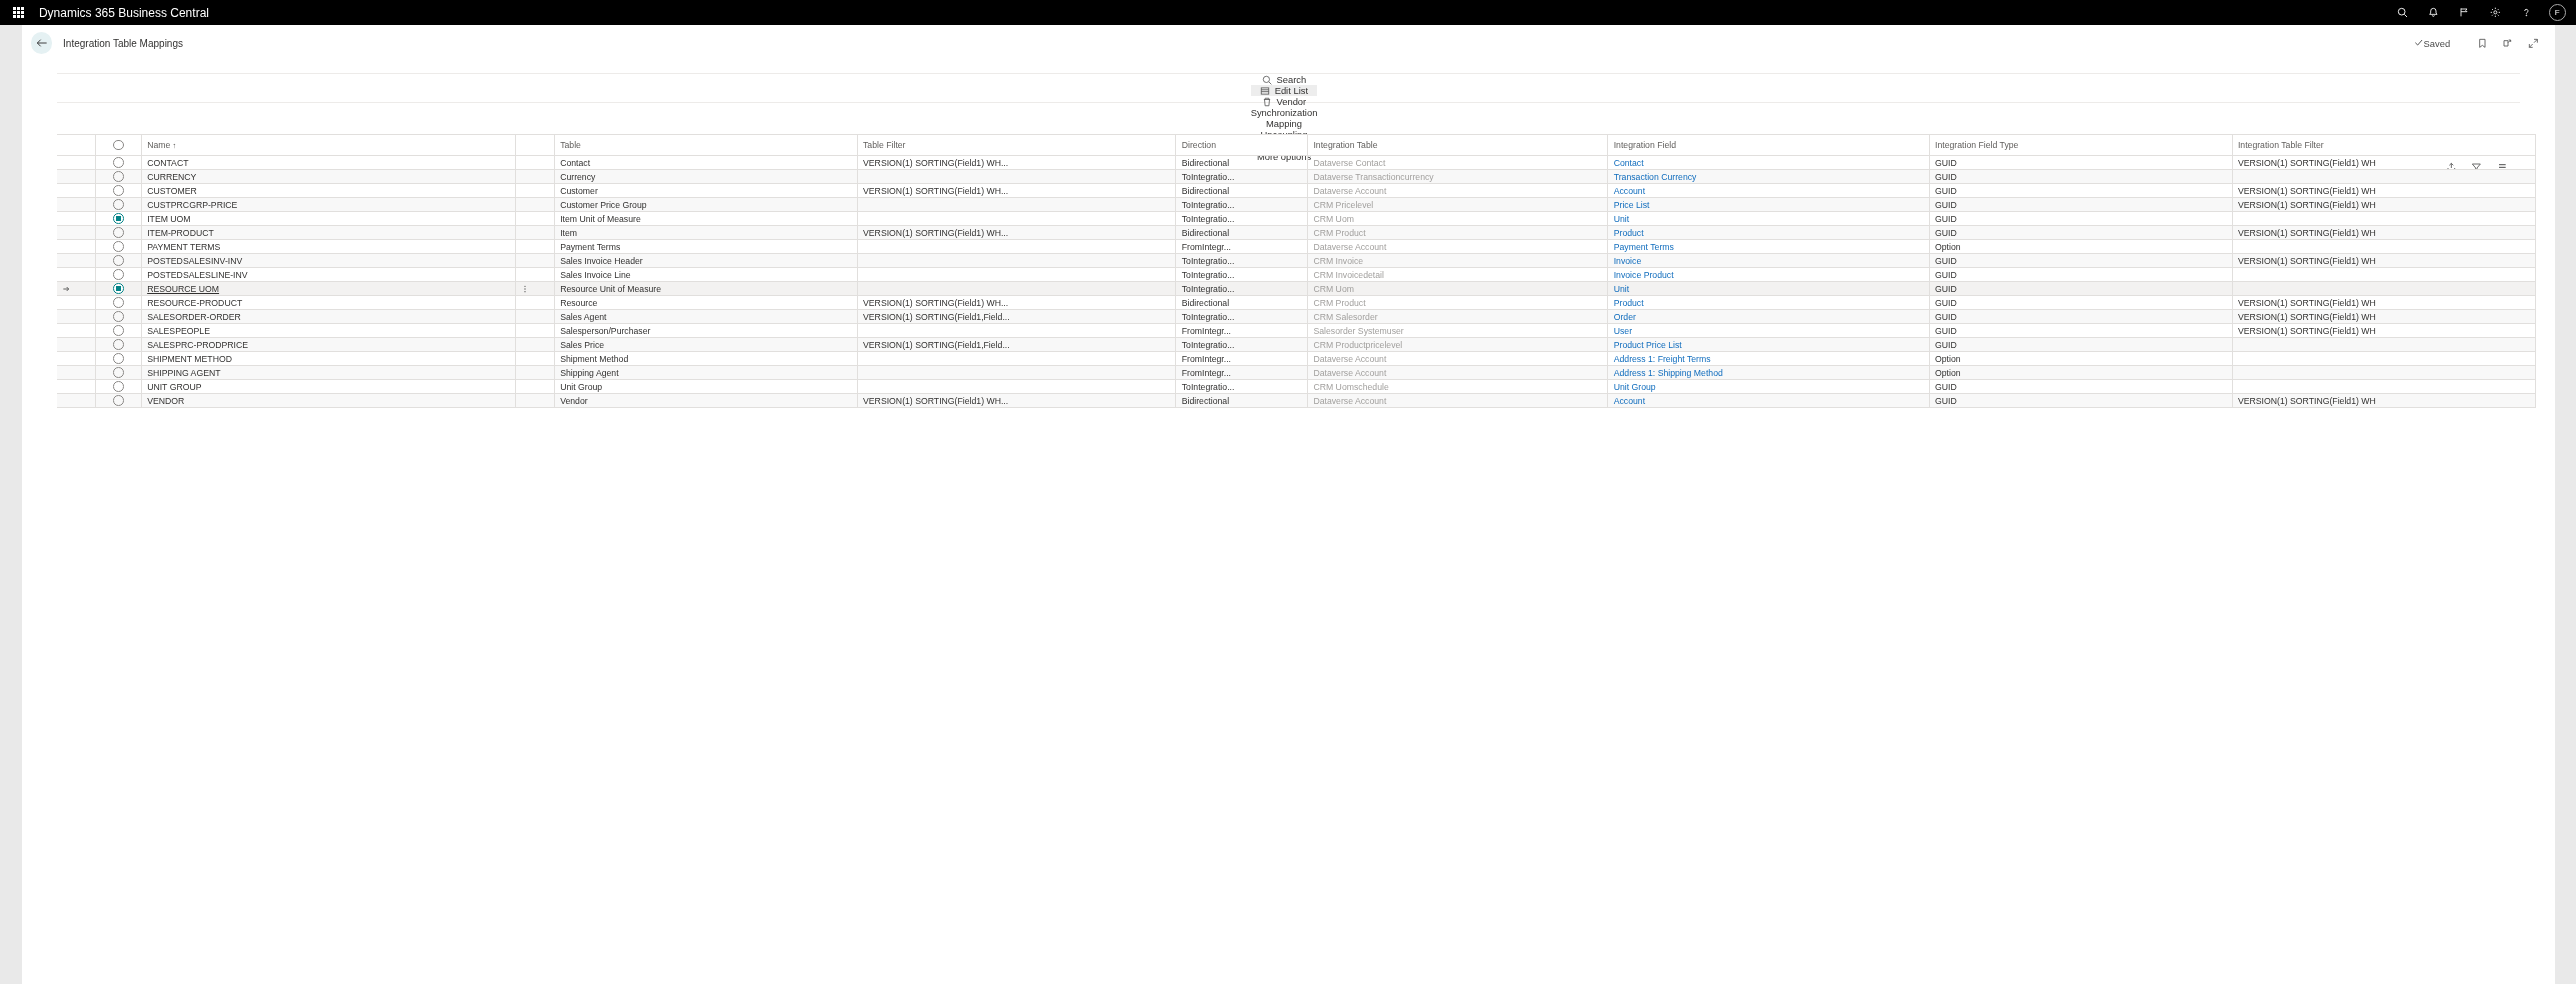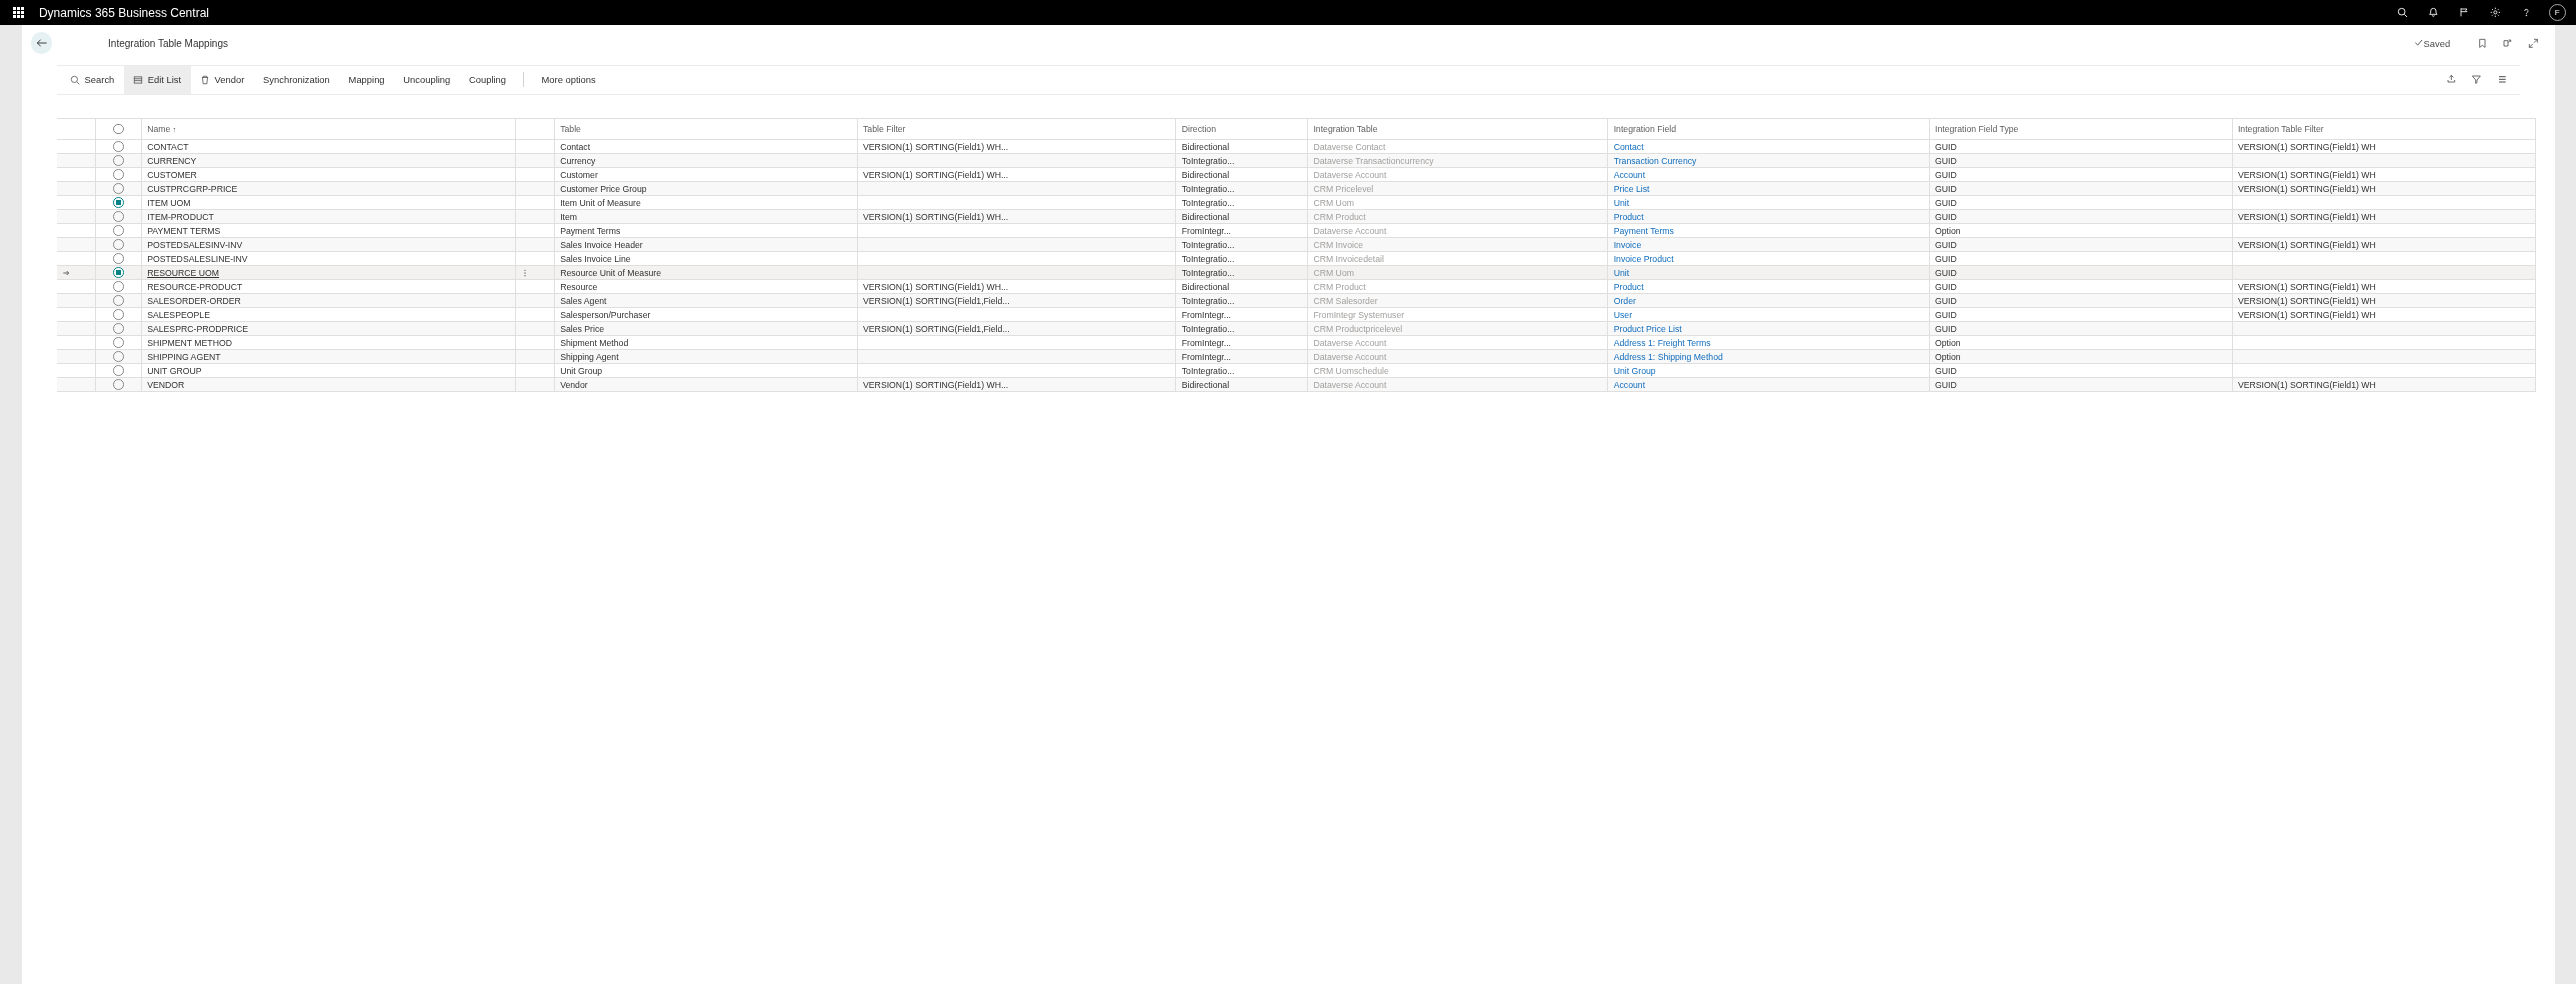--- a/index.html
+++ b/index.html
@@ -49,35 +49,36 @@
     height:36px;
     padding:0 16px 0 9.4px;
     gap:10.7px;
   }
   .back-btn {
     width:21.5px; height:21.5px; border-radius:50%;
     background:#e5f1f3;
     display:flex; align-items:center; justify-content:center;
     cursor:pointer;
   }
-  .page-title { font-size:10px; color:#323130;margin-left:45px; }
+  .page-title { font-size:10px; color:#323130; }
   .status-saved { display:flex; align-items:flex-start; gap:0; color:#4a4a4a; font-size:9.4px; }
   .title-icons { display:flex; align-items:center; gap:14.8px; margin-left:16px; }
   .title-icons .ic { cursor:pointer; color:#555; }
 
   
   .action-bar {
     display:flex;
     align-items:center;
     height:29.5px;
     border-top:0.7px solid #edebe9;
     border-bottom:0.7px solid #edebe9;
     padding: 0 12px 0 4px;
-    margin: 4px 35px;
+    margin: 12px 35px;
     gap:0;
+    flex-direction:column;
   }
   .action {
     display:flex; align-items:center; gap:4.7px;
     padding:0 9.4px;
     height:100%;
     cursor:pointer;
     font-size:9.4px;
     color:#323130;
   }
   .action.selected { background:#ededed; }
@@ -494,21 +495,21 @@
               <td>VERSION(1) SORTING(Field1) WH</td>
             </tr>
             <tr>
               <td class="arrow-col"></td>
               <td class="radio-col"><span class="radio"></span></td>
               <td class="name-cell">SALESPEOPLE</td>
               <td class="menu-col"></td>
               <td>Salesperson/Purchaser</td>
               <td></td>
               <td>FromIntegr...</td>
-              <td class="muted">FromIntegr Systemuser</td>
+              <td class="muted">Salesorder Systemuser</td>
               <td class="linkish">User</td>
               <td>GUID</td>
               <td>VERSION(1) SORTING(Field1) WH</td>
             </tr>
             <tr>
               <td class="arrow-col"></td>
               <td class="radio-col"><span class="radio"></span></td>
               <td class="name-cell">SALESPRC-PRODPRICE</td>
               <td class="menu-col"></td>
               <td>Sales Price</td>

